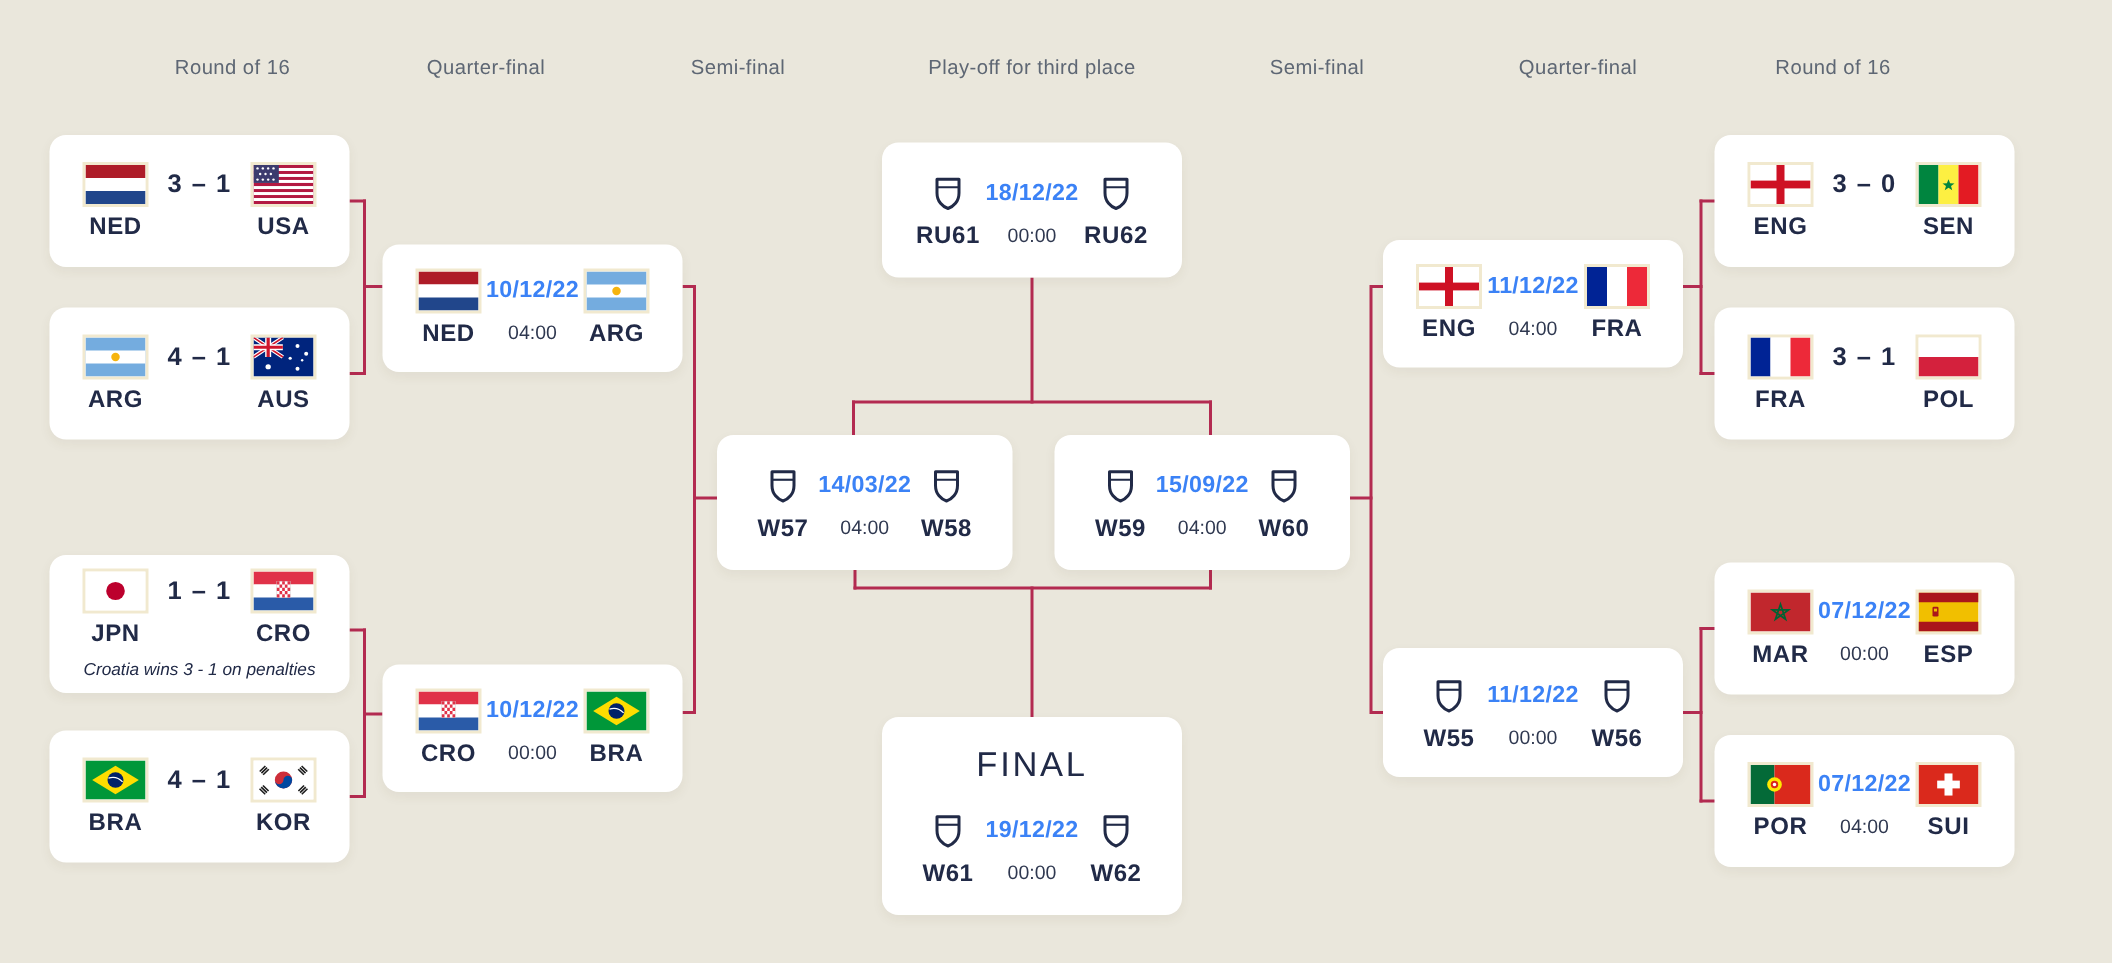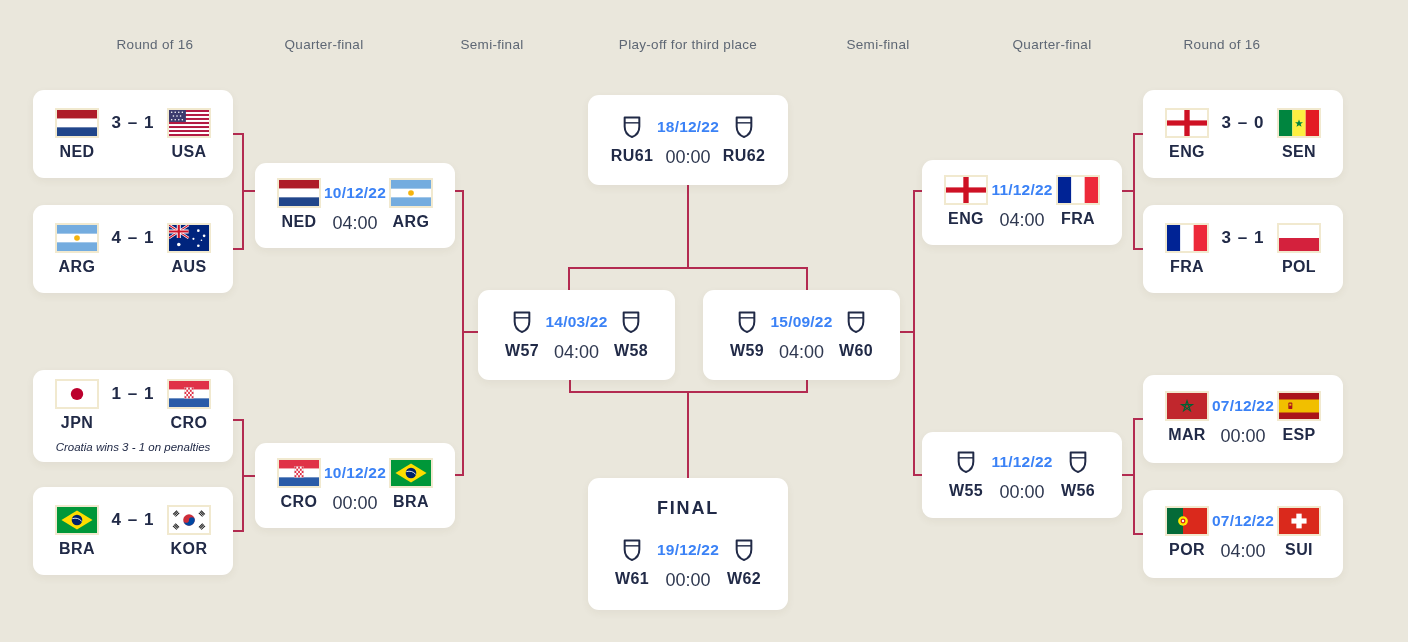--- a/index.html
+++ b/index.html
@@ -15,23 +15,23 @@
   .team{display:flex;flex-direction:column;align-items:center;width:56px;justify-content:flex-end;}
   .flag{display:block;width:40px;height:26px;border:2px solid #F1E9CF;background:#fff;line-height:0;}
   .flag svg{display:block;}
   .shield{display:block;width:20px;height:24px;margin:3px 0;line-height:0;}
   .tcode{margin-top:5px;font-weight:bold;font-size:16px;letter-spacing:.4px;color:#212A47;white-space:nowrap;}
   .mid{flex:1;display:flex;flex-direction:column;align-items:center;min-width:0;}
   .score{height:30px;display:flex;align-items:center;font-weight:bold;font-size:17px;
          letter-spacing:1px;color:#212A47;white-space:nowrap;}
   .date{height:30px;display:flex;align-items:center;font-weight:bold;font-size:15.5px;
         letter-spacing:.2px;color:#3b82f6;white-space:nowrap;}
-  .time{margin-top:5px;font-size:18px;color:#2F3850;}
+  .time{margin-top:5px;font-size:13px;color:#2F3850;}
   .note{margin-top:9px;font-size:11.5px;color:#212A47;white-space:nowrap;font-style:italic;}
-  .final-title{font-weight:bold;font-size:18px;letter-spacing:1.8px;color:#212A47;margin-bottom:16px;}
+  .final-title{font-weight:normal;font-size:23px;letter-spacing:1.8px;color:#212A47;margin-bottom:16px;}
   .line{position:absolute;background:#B32B51;}
 </style>
 </head>
 <body>
 
 <div class="stage">
 
   <div class="colhead" style="left:155px">Round of 16</div>
   <div class="colhead" style="left:324px">Quarter-final</div>
   <div class="colhead" style="left:492px">Semi-final</div>

